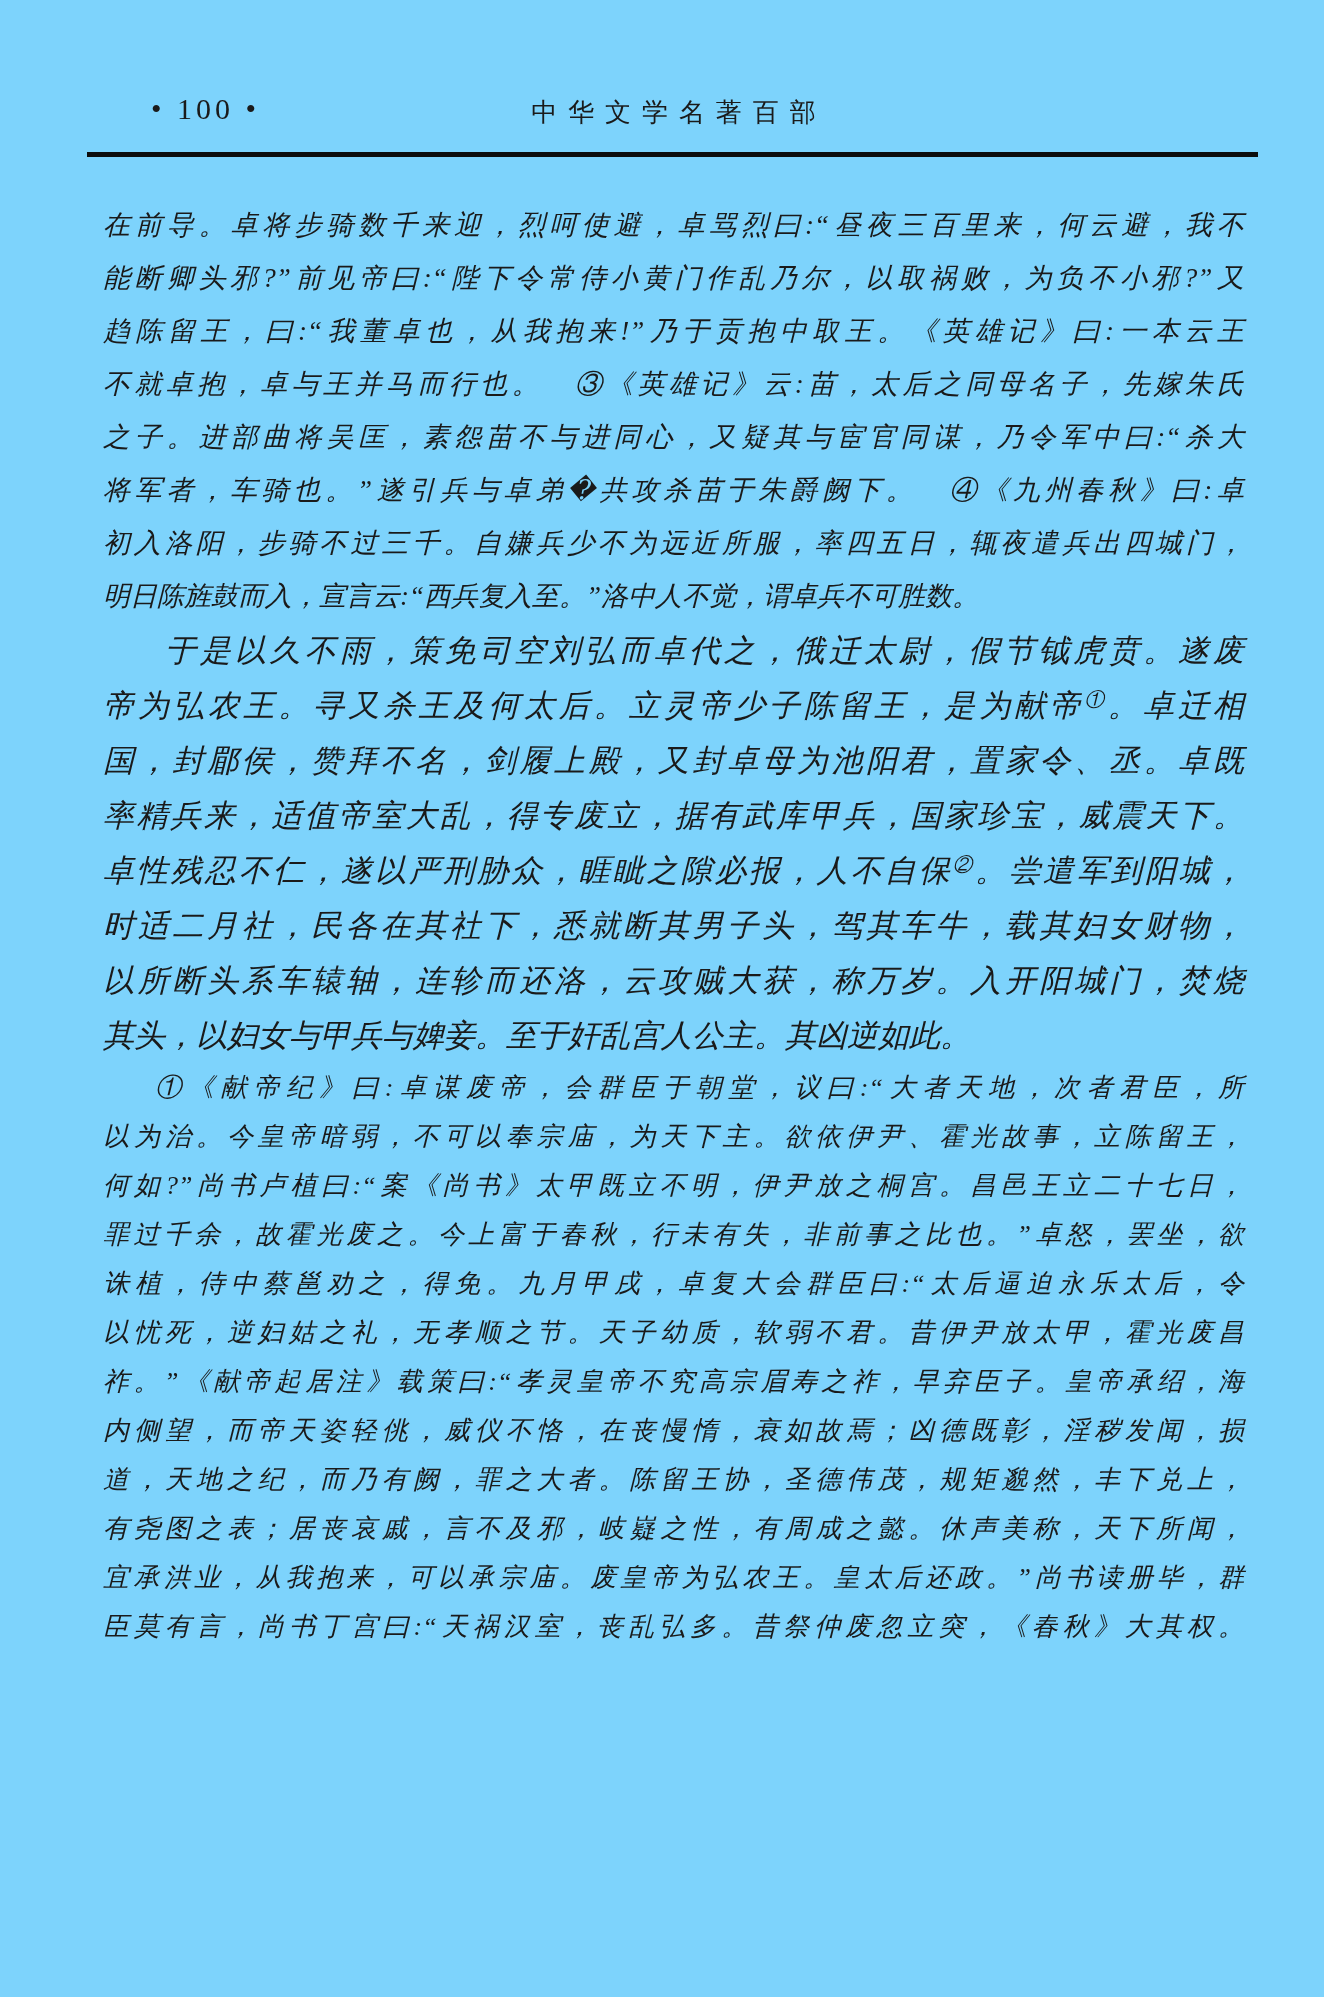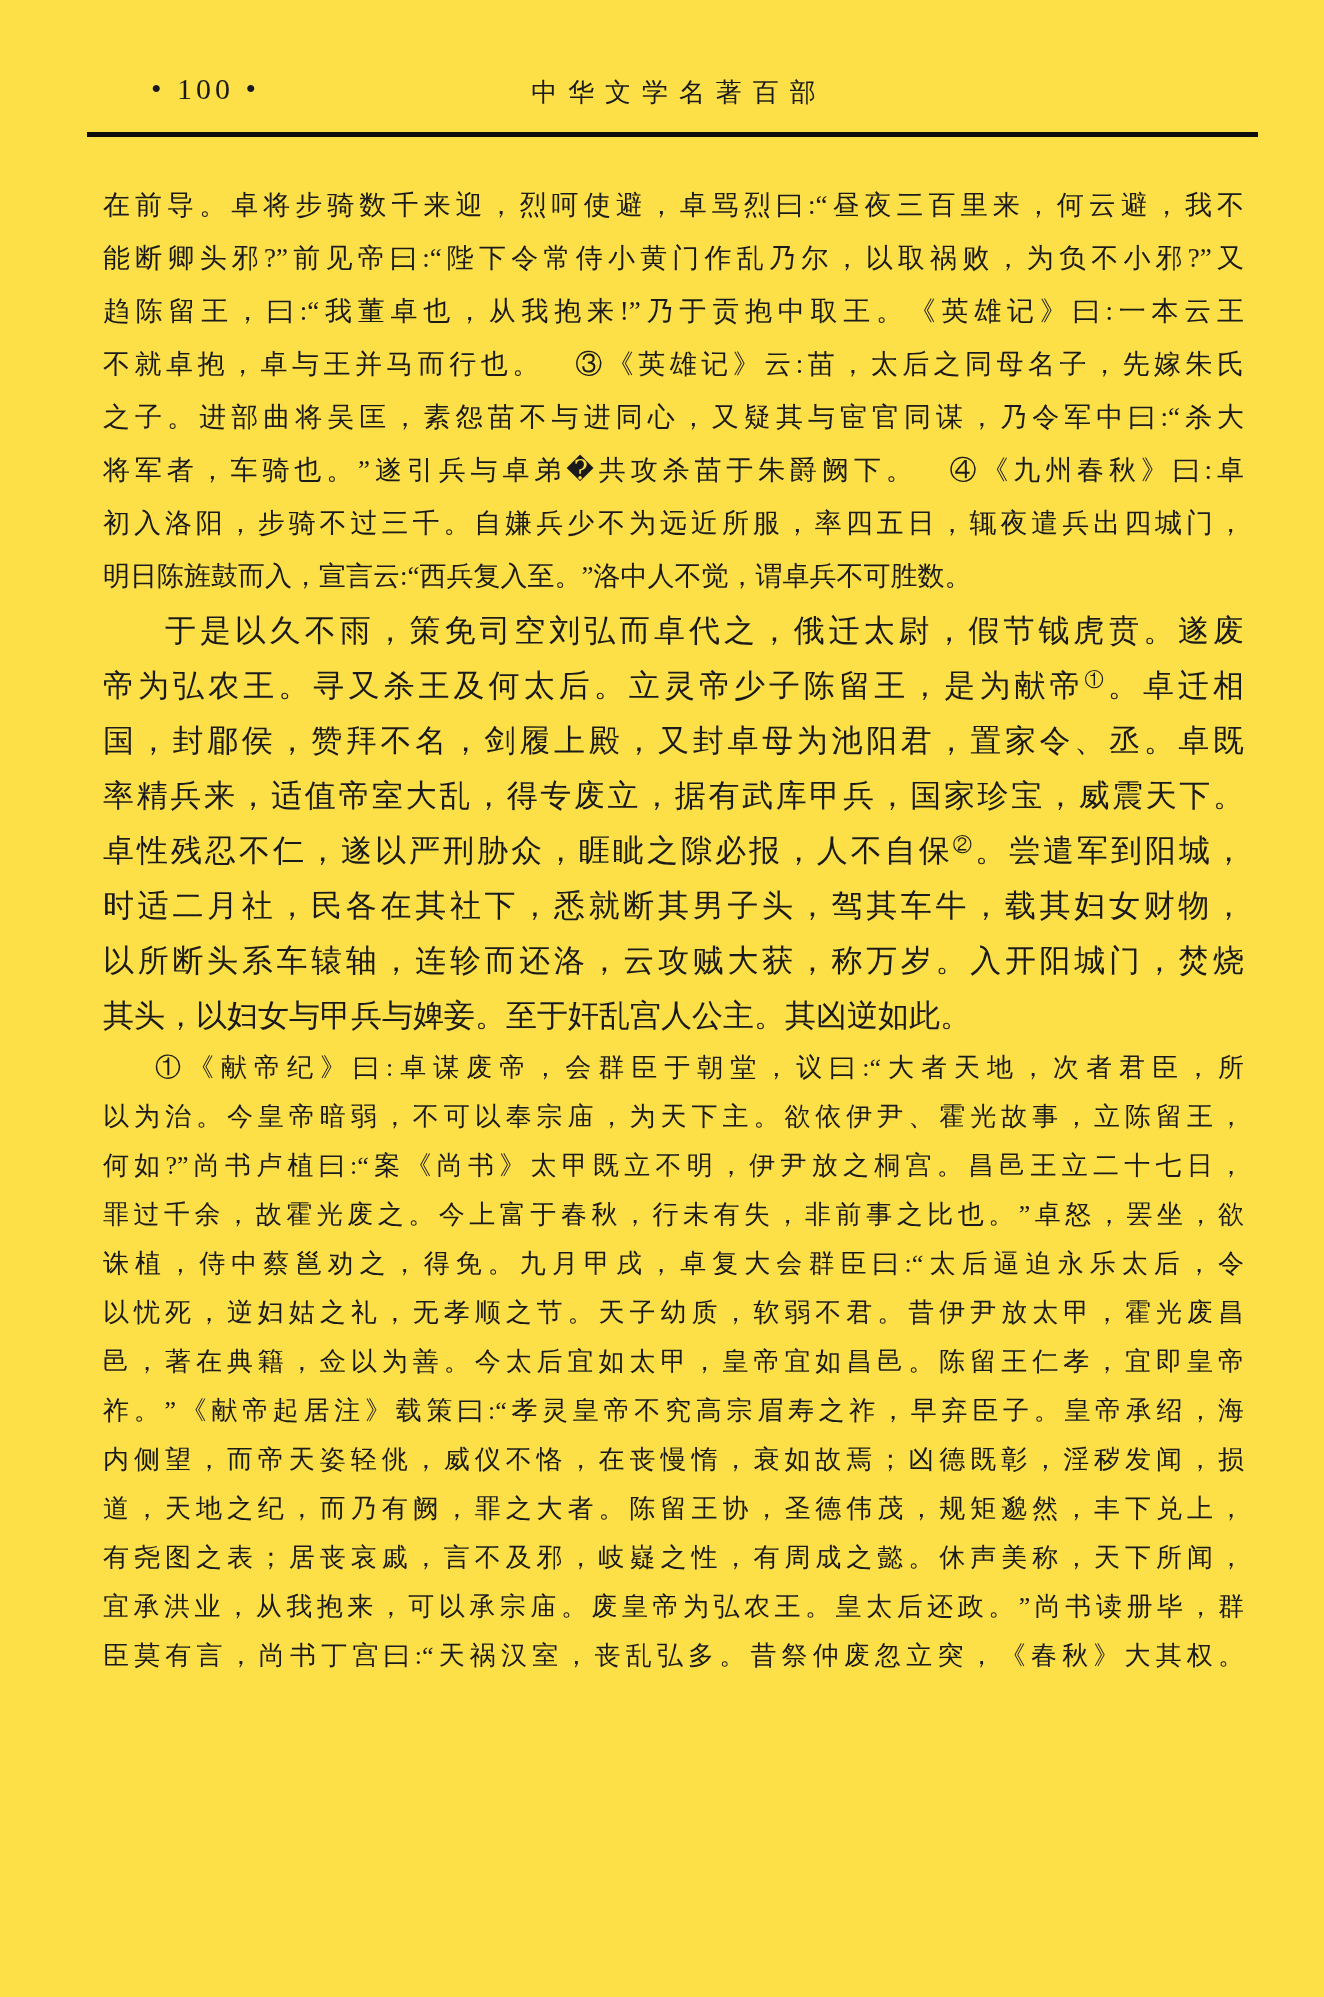--- a/index.html
+++ b/index.html
@@ -1,42 +1,42 @@
 <!DOCTYPE html>
 <html lang="zh"><head>
 <meta charset="utf-8">
 <style>
   html,body{margin:0;padding:0;background:#ffffff;}
   .page{
     position:relative;
     width:1324px;height:1997px;
     box-sizing:border-box;
-    background:#fde047;
+    background:#7dd3fc;
     color:#1a1a1a;
     font-family:"Liberation Serif","DejaVu Serif",serif;
-    padding:66px 80px 0 103px;
+    padding:86px 80px 0 103px;
     overflow:hidden;
   }
   header{position:relative;height:54px;}
   .pagenum{
     position:absolute;left:48px;top:6px;
     font-size:30px;letter-spacing:4px;
   }
   .booktitle{
     margin:0;text-align:center;
     font-size:26px;font-weight:normal;
     letter-spacing:0.42em;text-indent:0.42em;
     line-height:54px;
   }
   .rule{
     height:0;border-top:5px solid #0d0d0d;
     margin:12px -14px 0 -16px;
   }
   main{margin-top:42px;}
-  .block{margin:0;}
+  .block{margin:0;font-style:italic;}
   .block.gap{margin-top:26px;}
   .line{
     text-align:justify;
     text-align-last:justify;
     white-space:normal;
   }
   .line.noj{text-align-last:left;}
   .line.indent{text-indent:2em;}
   .small .line{font-size:27px;line-height:53px;}
   .large .line{font-size:31px;line-height:55px;}
@@ -77,21 +77,20 @@
         <div class="line">以所断头系车辕轴，连轸而还洛，云攻贼大获，称万岁。入开阳城门，焚烧</div>
         <div class="line noj">其头，以妇女与甲兵与婢妾。至于奸乱宫人公主。其凶逆如此。</div>
       </div>
       <div class="block note">
         <div class="line indent">①《献帝纪》曰:卓谋废帝，会群臣于朝堂，议曰:“大者天地，次者君臣，所</div>
         <div class="line">以为治。今皇帝暗弱，不可以奉宗庙，为天下主。欲依伊尹、霍光故事，立陈留王，</div>
         <div class="line">何如?”尚书卢植曰:“案《尚书》太甲既立不明，伊尹放之桐宫。昌邑王立二十七日，</div>
         <div class="line">罪过千余，故霍光废之。今上富于春秋，行未有失，非前事之比也。”卓怒，罢坐，欲</div>
         <div class="line">诛植，侍中蔡邕劝之，得免。九月甲戌，卓复大会群臣曰:“太后逼迫永乐太后，令</div>
         <div class="line">以忧死，逆妇姑之礼，无孝顺之节。天子幼质，软弱不君。昔伊尹放太甲，霍光废昌</div>
-        <div class="line">邑，著在典籍，佥以为善。今太后宜如太甲，皇帝宜如昌邑。陈留王仁孝，宜即皇帝</div>
         <div class="line">祚。”《献帝起居注》载策曰:“孝灵皇帝不究高宗眉寿之祚，早弃臣子。皇帝承绍，海</div>
         <div class="line">内侧望，而帝天姿轻佻，威仪不恪，在丧慢惰，衰如故焉；凶德既彰，淫秽发闻，损</div>
         <div class="line">道，天地之纪，而乃有阙，罪之大者。陈留王协，圣德伟茂，规矩邈然，丰下兑上，</div>
         <div class="line">有尧图之表；居丧哀戚，言不及邪，岐嶷之性，有周成之懿。休声美称，天下所闻，</div>
         <div class="line">宜承洪业，从我抱来，可以承宗庙。废皇帝为弘农王。皇太后还政。”尚书读册毕，群</div>
         <div class="line">臣莫有言，尚书丁宫曰:“天祸汉室，丧乱弘多。昔祭仲废忽立突，《春秋》大其权。</div>
       </div>
     </main>
 </div>
 

